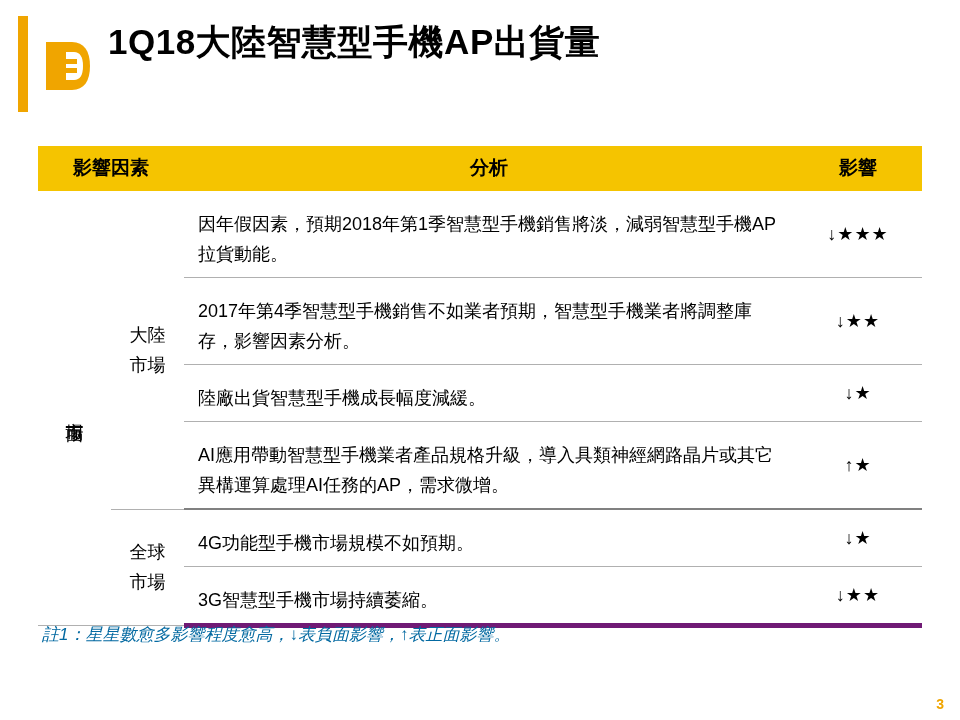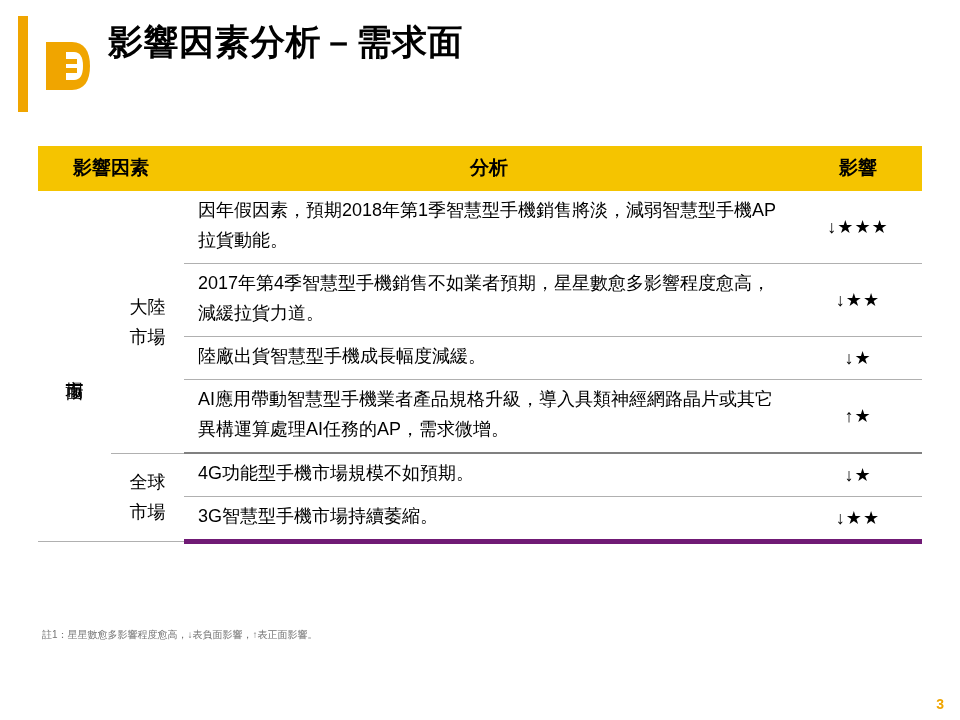--- a/index.html
+++ b/index.html
@@ -99,21 +99,21 @@
   }
   td.group-inner {
     width: 80px;
     text-align: center;
     font-size: 19px;
     line-height: 30px;
     border-bottom: 1px solid #808080;
     margin-top: 12px;
   }
   td.analysis {
-    padding: 4px 10px 8px 14px;
+    padding: 18px 10px 8px 14px;
     line-height: 30px;
     text-align: left;
   }
   td.impact {
     width: 128px;
     text-align: center;
     font-size: 18px;
     letter-spacing: 1px;
     white-space: nowrap;
   }
@@ -124,23 +124,24 @@
     text-orientation: upright;
     letter-spacing: 2px;
     display: inline-block;
   }
   
   .notes {
     position: absolute;
     left: 42px;
     top: 624px;
     width: 880px;
-    font-size: 10px;
-    color: #737373;
+    font-size: 17px;
+    color: #0369a1;
     line-height: 22px;
+    font-style: italic;
   }
   
   .page-num {
     position: absolute;
     right: 16px;
     bottom: 8px;
     font-size: 14px;
     color: #f0a500;
     font-weight: bold;
   }
@@ -155,21 +156,21 @@
     <div class="logo">
       <svg width="50" height="52" viewBox="0 0 50 52">
         <path d="M4 2 H30 C42 2 48 11 48 26 C48 41 42 50 30 50 H4 Z" fill="#f0a500"></path>
         <path d="M14 12 H32 C38 12 41 17 41 26 C41 35 38 40 32 40 H14 Z" fill="#ffffff"></path>
         <rect x="14" y="12" width="10" height="28" fill="#f0a500"></rect>
         <rect x="22" y="19" width="13" height="5" fill="#f0a500"></rect>
         <rect x="22" y="28" width="13" height="5" fill="#f0a500"></rect>
       </svg>
     </div>
     <div class="title-block">
-      <div class="title-line">影響因素分析－需求面</div>
+      <div class="title-line">1Q18大陸智慧型手機AP出貨量</div>
     </div>
   </div>
 
   <div class="table-wrap">
     <table class="main">
       <thead>
         <tr>
           <th class="th-factor" colspan="2">影響因素</th>
           <th class="th-analysis">分析</th>
           <th class="th-impact">影響</th>
@@ -181,21 +182,21 @@
             <span class="vert">市場面</span>
           </td>
           <td class="group-inner" rowspan="4">
             <span>大陸</span><br>
             <span>市場</span>
           </td>
           <td class="analysis">因年假因素，預期2018年第1季智慧型手機銷售將淡，減弱智慧型手機AP拉貨動能。</td>
           <td class="impact">↓★★★</td>
         </tr>
         <tr>
-          <td class="analysis">2017年第4季智慧型手機銷售不如業者預期，星星數愈多影響程度愈高，減緩拉貨力道。</td>
+          <td class="analysis">2017年第4季智慧型手機銷售不如業者預期，智慧型手機業者將調整庫存，影響因素分析。</td>
           <td class="impact">↓★★</td>
         </tr>
         <tr>
           <td class="analysis">陸廠出貨智慧型手機成長幅度減緩。</td>
           <td class="impact">↓★</td>
         </tr>
         <tr class="last-of-group">
           <td class="analysis">AI應用帶動智慧型手機業者產品規格升級，導入具類神經網路晶片或其它異構運算處理AI任務的AP，需求微增。</td>
           <td class="impact">↑★</td>
         </tr>

